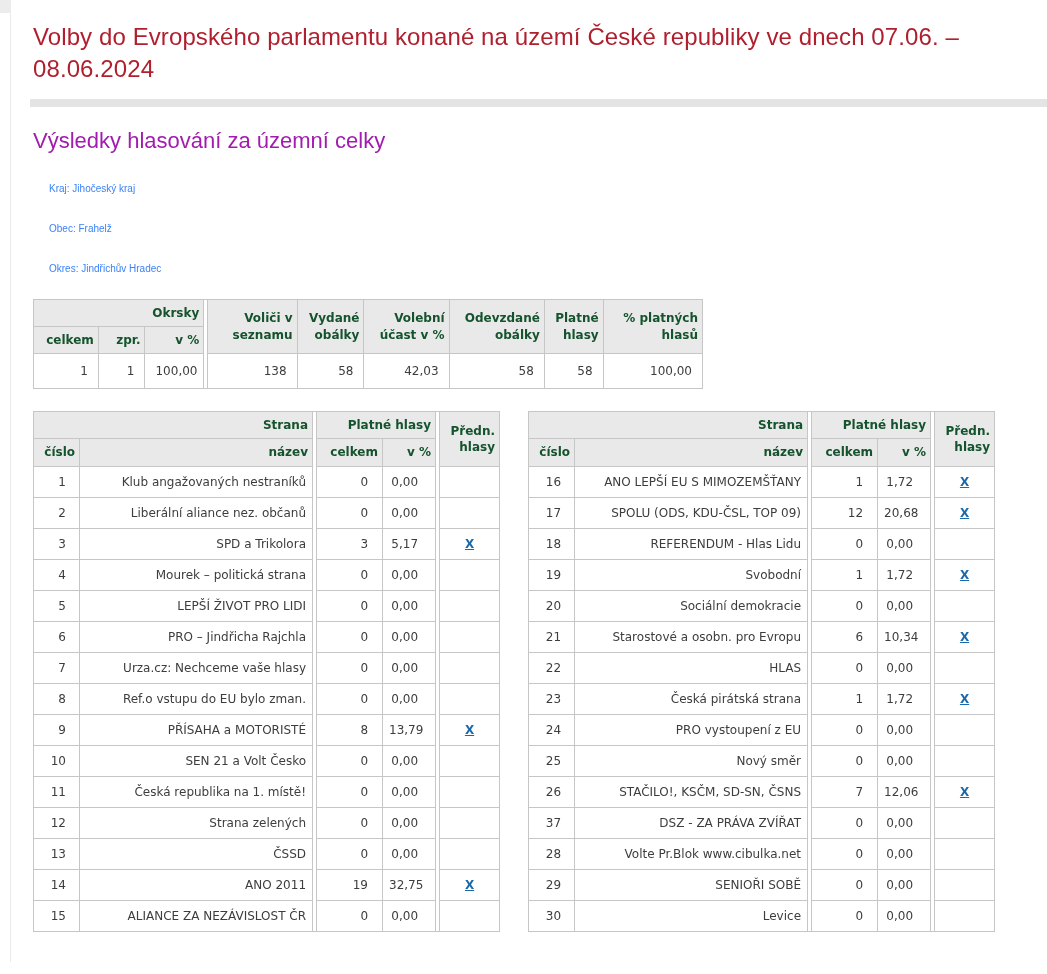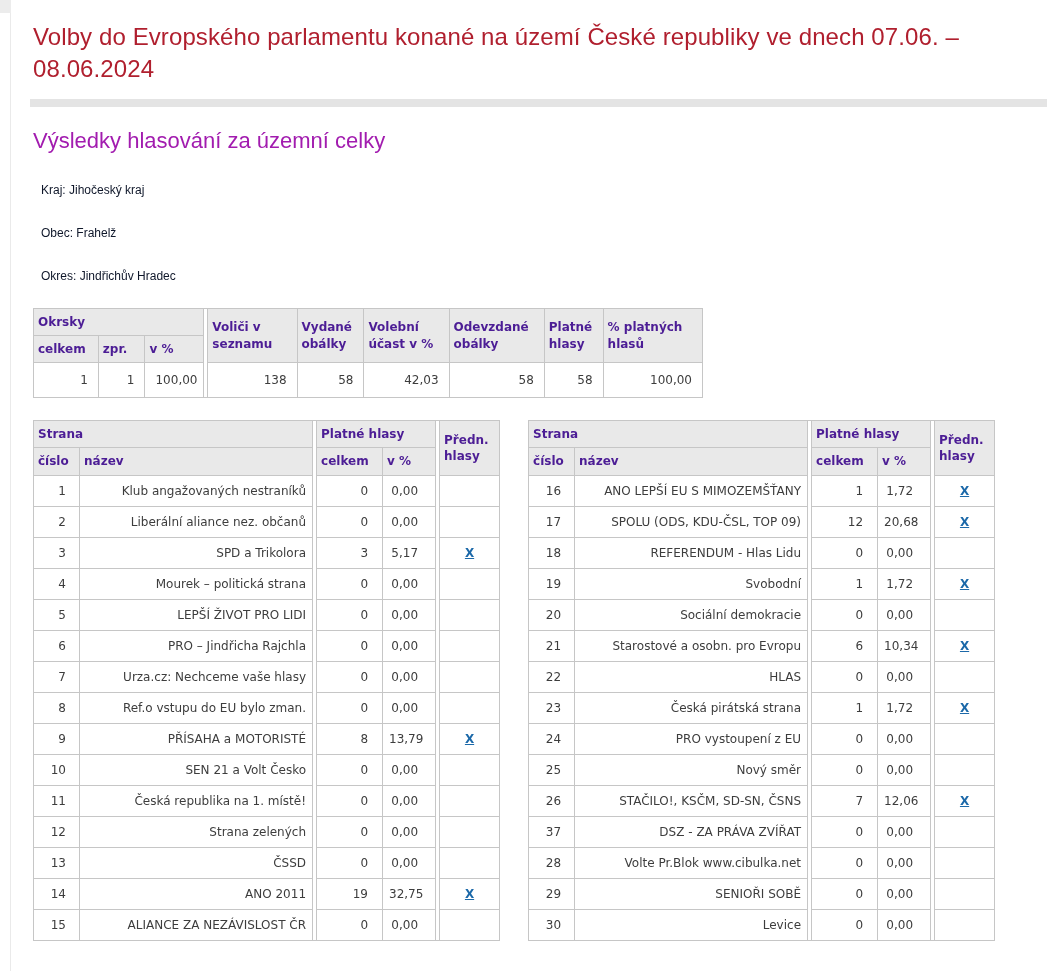--- a/index.html
+++ b/index.html
@@ -38,37 +38,37 @@
     margin: 14px -20px 0 -3px;
   }
 
   h2.section-title {
     font-size: 22px;
     font-weight: 400;
     color: #a21caf;
     margin: 21px 0 0 0;
   }
 
-  .loc { font-size: 12px; margin: 29px 0 0 8px; color: #0f172a; }
+  .loc { font-size: 10px; margin: 29px 0 0 16px; color: #3b82f6; }
 
   
   table.tbl {
     border-collapse: collapse;
     table-layout: fixed;
     font-family: "DejaVu Sans", "Liberation Sans", sans-serif;
     font-size: 12px;
     color: #3d3d3d;
     border: 1px solid #c6c6c6;
   }
   .tbl th {
     background: #e9e9e9;
     border: 1px solid #c6c6c6;
     font-weight: 700;
-    color: #4c1d95;
-    text-align: left;
+    color: #14532d;
+    text-align: right;
     padding: 5px 4px;
     line-height: 1.35;
   }
   .tbl td {
     border: 1px solid #c6c6c6;
     padding: 9px 10px;
     background: #fff;
   }
   .tbl td.gap, .tbl th.gap {
     border-top: none; border-bottom: none;

